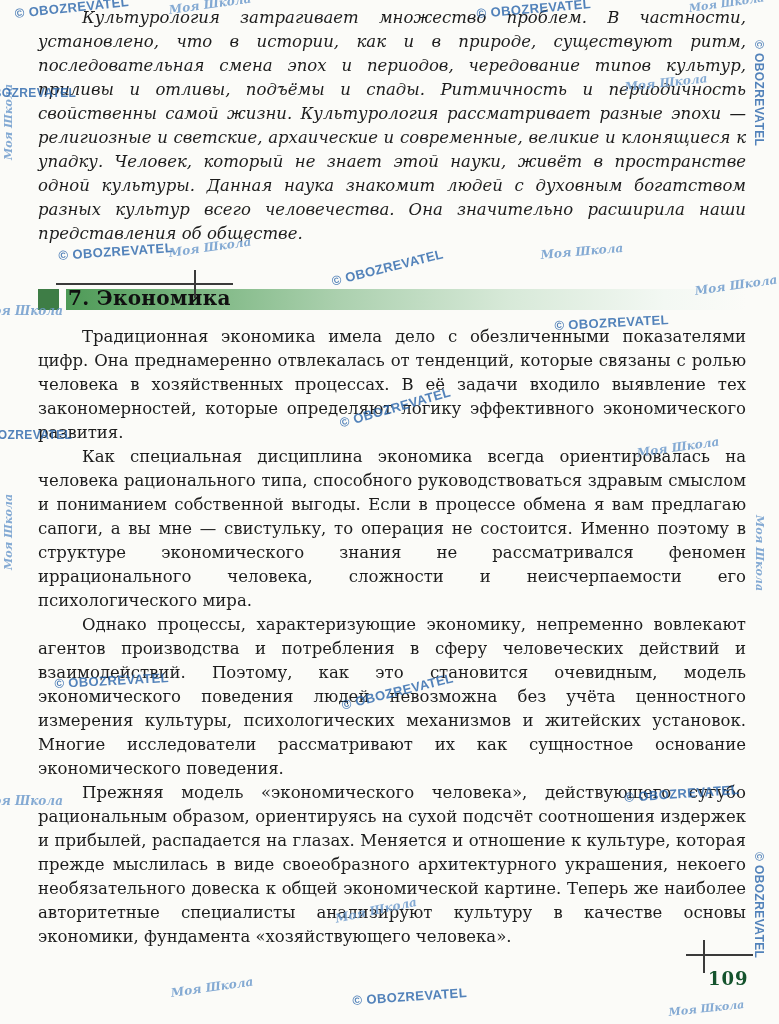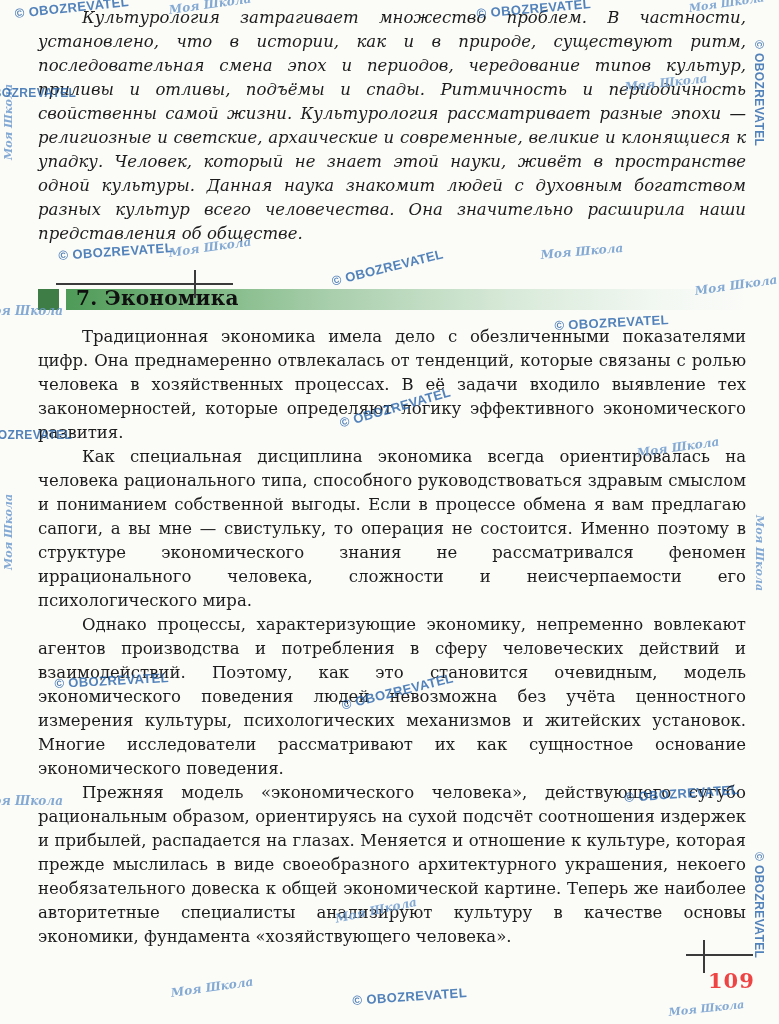--- a/index.html
+++ b/index.html
@@ -26,33 +26,33 @@
     margin-top:42px; margin-bottom:15px; height:22px;
   }
   .sq { width:21px; height:21px; background:#3e7d46; margin-right:7px; flex:none; }
   .band {
     flex:1; height:21px; position:relative;
     background:linear-gradient(90deg,#4e9a57 0%,#79b57f 18%,#abd0ae 40%,#d7e9d8 65%,#f3f8f3 88%,#fbfbf8 100%);
     display:flex; align-items:center;
   }
   .title {
     font-size:20px; font-weight:bold; color:#101010;
-    padding-left:10px; white-space:nowrap; letter-spacing:.3px;
+    padding-left:2px; white-space:nowrap; letter-spacing:.3px;
     line-height:1; transform:translateY(-1px);
   }
 
   .mark { position:absolute; background:#3a3a3a; z-index:2; }
   #mark-top-h { left:56px;  top:283px; width:177px; height:2px; }
   #mark-top-v { left:194px; top:270px; width:2px;  height:28px; }
   #mark-bot-h { left:686px; top:954px; width:67px; height:2px; }
   #mark-bot-v { left:703px; top:940px; width:2px;  height:33px; }
 
   .pageno {
     position:absolute; left:708px; top:968px; z-index:2;
-    font-size:21px; font-weight:bold; color:#ef4444; letter-spacing:1px;
+    font-size:18px; font-weight:bold; color:#14532d; letter-spacing:1px;
   }
 
   .wm-layer { position:absolute; inset:0; z-index:5; pointer-events:none; }
   .wm {
     position:absolute; white-space:nowrap;
     transform-origin:left top; pointer-events:none;
   }
   .wm-brand {
     font-family:"Liberation Sans", sans-serif; font-weight:700;
     color:rgba(40,100,170,.8); letter-spacing:.4px;

